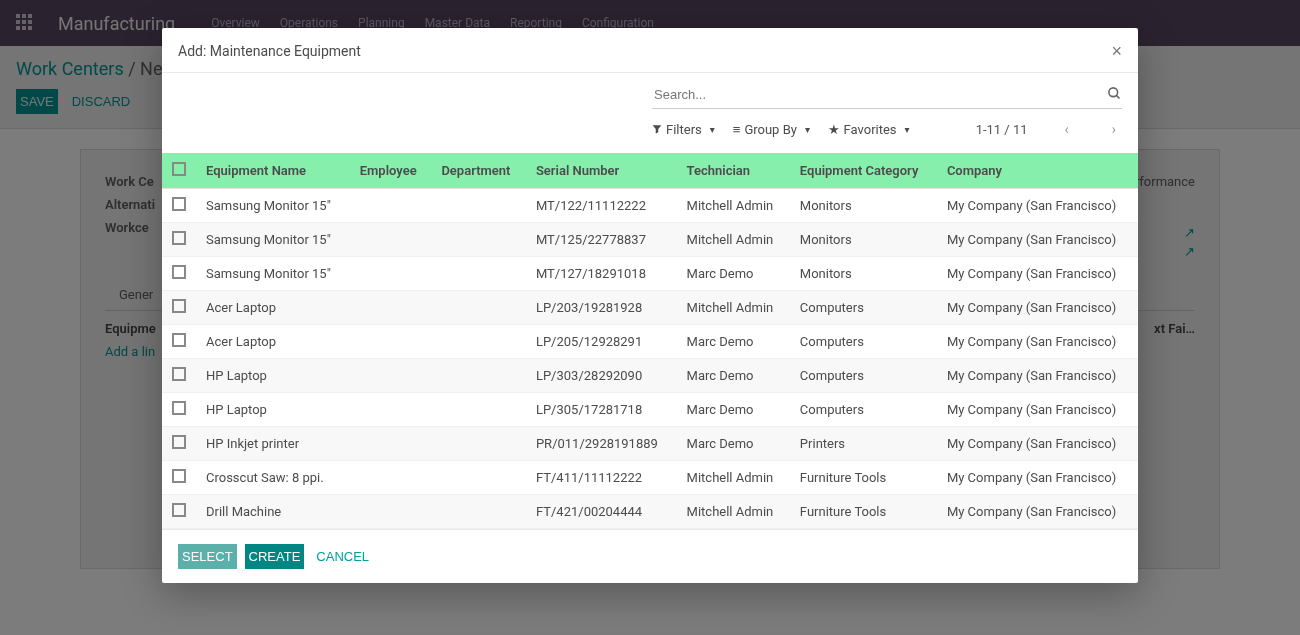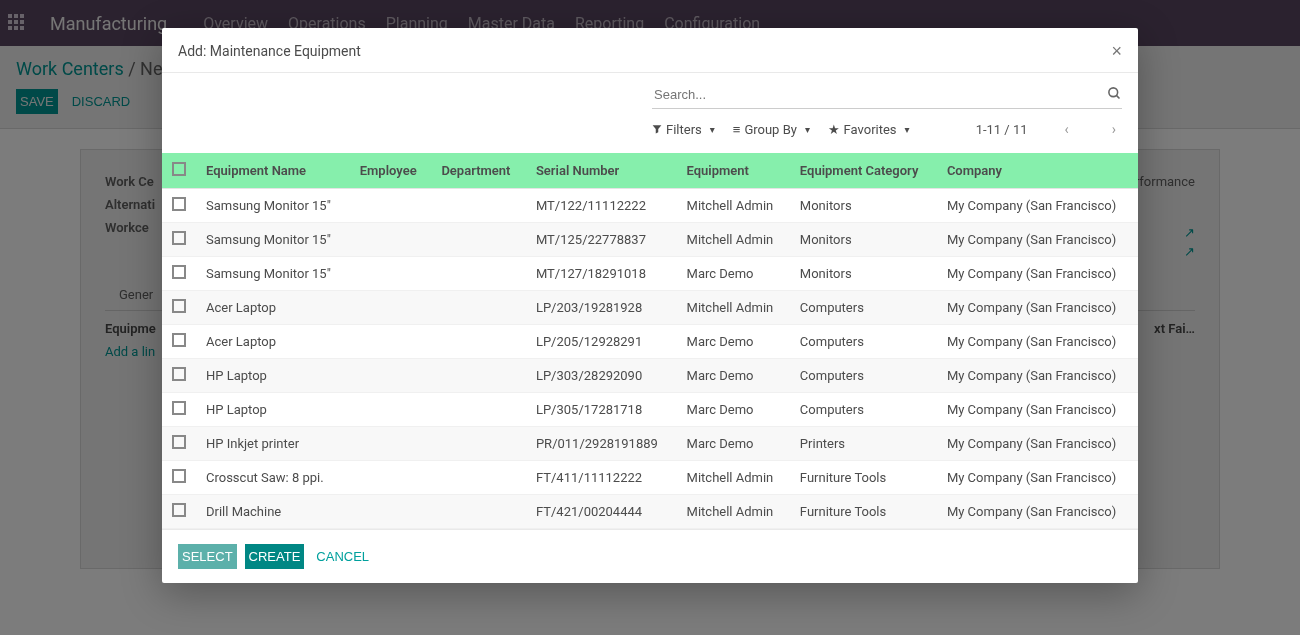--- a/index.html
+++ b/index.html
@@ -13,34 +13,34 @@
   overflow: hidden;
   position: relative;
 }
 
 
 .navbar {
   background: #5f4b66;
   height: 46px;
   display: flex;
   align-items: center;
-  padding: 0 8px;
+  padding: 0 16px;
   color: #e0d6e4;
 }
 .apps-icon {
   width: 18px; height: 18px;
   display: grid;
   grid-template-columns: repeat(3, 4px);
   grid-template-rows: repeat(3, 4px);
   gap: 2px;
   margin-right: 24px;
 }
 .apps-icon span { background: #e0d6e4; }
 .brand { font-size: 18px; color: #fff; margin-right: 36px; }
-.nav-menu { display: flex; gap: 20px; font-size: 16px; }
+.nav-menu { display: flex; gap: 20px; font-size: 12px; }
 .nav-menu span { color: #ccc3d0; cursor: pointer; }
 .nav-right { margin-left: auto; display: flex; align-items: center; gap: 18px; font-size: 13px; }
 .badge { background: #00a09d; color: #fff; font-size: 10px; padding: 1px 5px; border-radius: 8px; margin-left: -4px; position: relative; top: -6px; }
 .avatar { width: 24px; height: 24px; border-radius: 50%; background: #d2916a; display: inline-block; vertical-align: middle; margin-right: 6px; }
 .caret-down { font-size: 10px; margin-left: 4px; }
 
 
 .control-panel {
   background: #fff;
   border-bottom: 1px solid #e4e4e4;
@@ -309,21 +309,21 @@
     </div>
 
     <table class="table">
       <thead>
         <tr>
           <th><span class="chk"></span></th>
           <th>Equipment Name</th>
           <th>Employee</th>
           <th>Department</th>
           <th>Serial Number</th>
-          <th>Equipment</th>
+          <th>Technician</th>
           <th>Equipment Category</th>
           <th>Company</th>
         </tr>
       </thead>
       <tbody id="equipment-tbody">
           <tr>
             <td><span class="chk"></span></td>
             <td>Samsung Monitor 15"</td>
             <td></td>
             <td></td>

